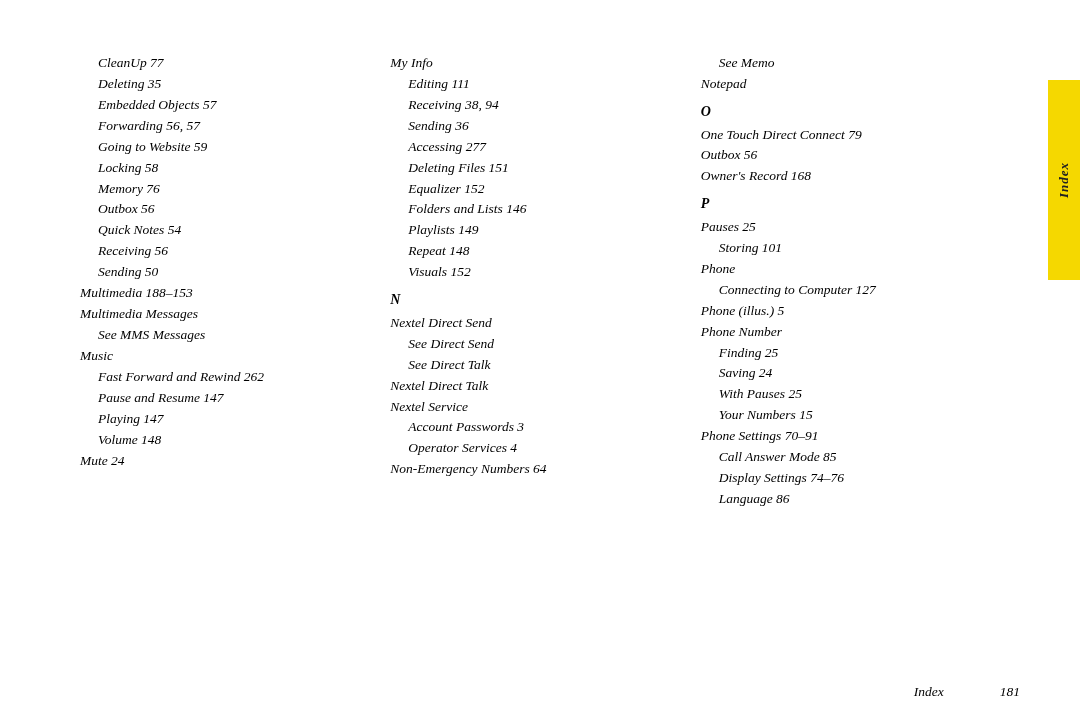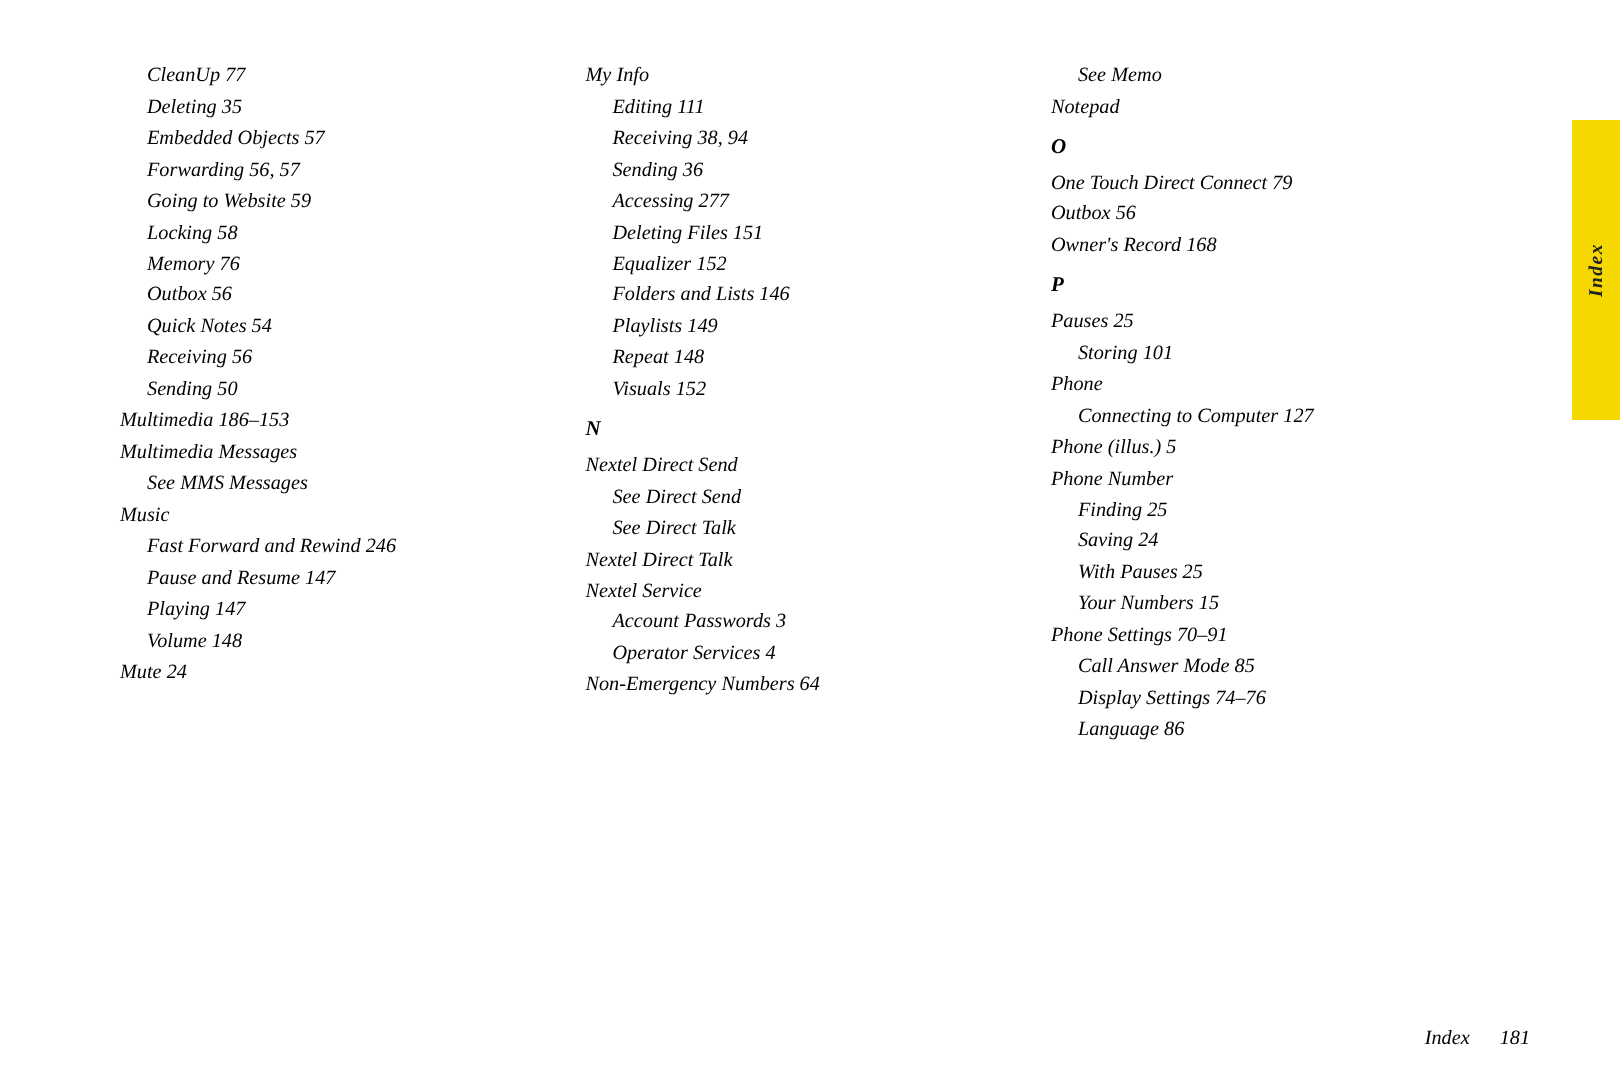--- a/index.html
+++ b/index.html
@@ -47,20 +47,21 @@
       transform: rotate(180deg);
       letter-spacing: 1px;
     }
 
     .columns-wrapper {
       display: flex;
       flex-direction: row;
       gap: 11px;
       height: 100%;
       width: 100%;
+      margin-top: 13px;
     }
 
     .column {
       flex: 1;
       padding-right: 20px;
       font-style: italic;
       line-height: 1.55;
     }
 
     .column:last-child {
@@ -98,20 +99,21 @@
       align-items: center;
       gap: 20px;
     }
 
     .footer-label {
       font-style: italic;
     }
 
     .footer-number {
       font-style: italic;
+      margin-left: 36px;
     }
 
   </style>
 </head>
 <body>
 
 <div class="page-container">
 
   <div class="index-tab">
     <span class="index-tab-text">Index</span>
@@ -124,25 +126,25 @@
         <span class="entry entry-l2">Deleting 35</span>
         <span class="entry entry-l2">Embedded Objects 57</span>
         <span class="entry entry-l2">Forwarding 56, 57</span>
         <span class="entry entry-l2">Going to Website 59</span>
         <span class="entry entry-l2">Locking 58</span>
         <span class="entry entry-l2">Memory 76</span>
         <span class="entry entry-l2">Outbox 56</span>
         <span class="entry entry-l2">Quick Notes 54</span>
         <span class="entry entry-l2">Receiving 56</span>
         <span class="entry entry-l2">Sending 50</span>
-        <span class="entry entry-l1">Multimedia 186–153</span>
+        <span class="entry entry-l1">Multimedia 188–153</span>
         <span class="entry entry-l1">Multimedia Messages</span>
         <span class="entry entry-l2">See MMS Messages</span>
         <span class="entry entry-l1">Music</span>
-        <span class="entry entry-l2">Fast Forward and Rewind 246</span>
+        <span class="entry entry-l2">Fast Forward and Rewind 262</span>
         <span class="entry entry-l2">Pause and Resume 147</span>
         <span class="entry entry-l2">Playing 147</span>
         <span class="entry entry-l2">Volume 148</span>
         <span class="entry entry-l1">Mute 24</span>
       </div>
 
     <div class="column" id="col2-render">
         <span class="entry entry-l1">My Info</span>
         <span class="entry entry-l2">Editing 111</span>
         <span class="entry entry-l2">Receiving 38, 94</span>

